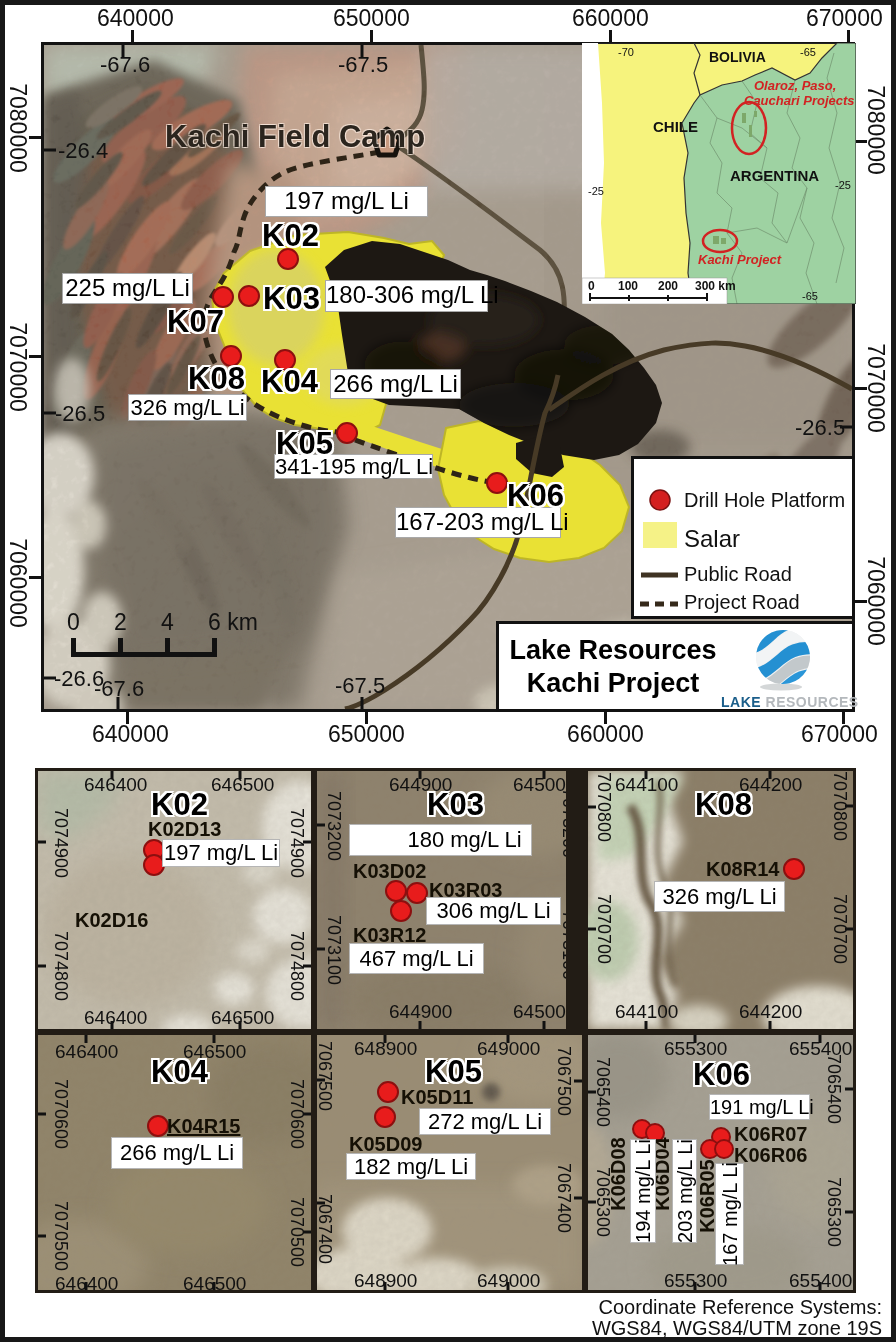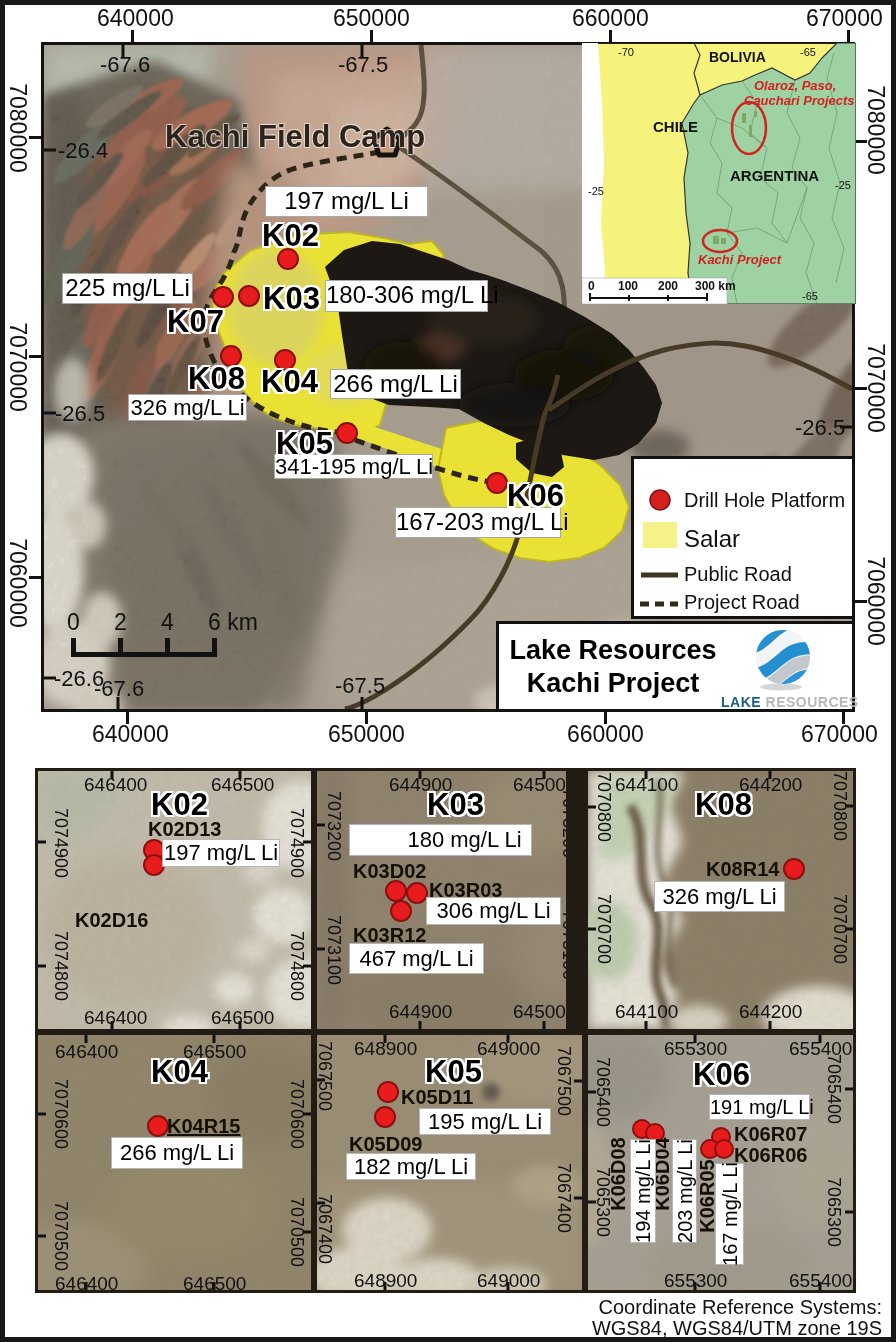--- a/index.html
+++ b/index.html
@@ -617,21 +617,21 @@
   <div class="pax" style="left:37px;top:3px;">648900</div>
   <div class="pax" style="left:160px;top:3px;">649000</div>
   <div class="pax" style="left:37px;top:235px;">648900</div>
   <div class="pax" style="left:160px;top:235px;">649000</div>
   <div class="paxv" style="left:7px;top:41px;">7067500</div>
   <div class="paxv" style="left:7px;top:194px;">7067400</div>
   <div class="paxv" style="left:246px;top:46px;">7067500</div>
   <div class="paxv" style="left:246px;top:163px;">7067400</div>
   <div class="klab" style="left:108px;top:19px;font-size:31px;">K05</div>
   <div class="plab" style="left:84px;top:51px;">K05D11</div>
-  <div class="pbox" style="left:102px;top:73px;width:130px;height:25px;line-height:25px;">195 mg/L Li</div>
+  <div class="pbox" style="left:102px;top:73px;width:130px;height:25px;line-height:25px;">272 mg/L Li</div>
   <div class="plab" style="left:32px;top:98px;">K05D09</div>
   <div class="pbox" style="left:29px;top:118px;width:128px;height:25px;line-height:25px;">182 mg/L Li</div>
 </div>
 
 <div class="abs" style="left:588px;top:1035px;width:265px;height:255px;background:#a6a194;overflow:hidden;">
   <svg width="265" height="255" style="position:absolute;left:0;top:0;">
     <rect width="265" height="255" fill="#a6a194"></rect>
     <ellipse cx="30" cy="40" rx="50" ry="45" fill="#9a9588" filter="url(#pb10)"></ellipse>
     <ellipse cx="230" cy="130" rx="50" ry="60" fill="#aca694" filter="url(#pb10)"></ellipse>
     <ellipse cx="140" cy="230" rx="80" ry="40" fill="#a09b8c" filter="url(#pb10)"></ellipse>

